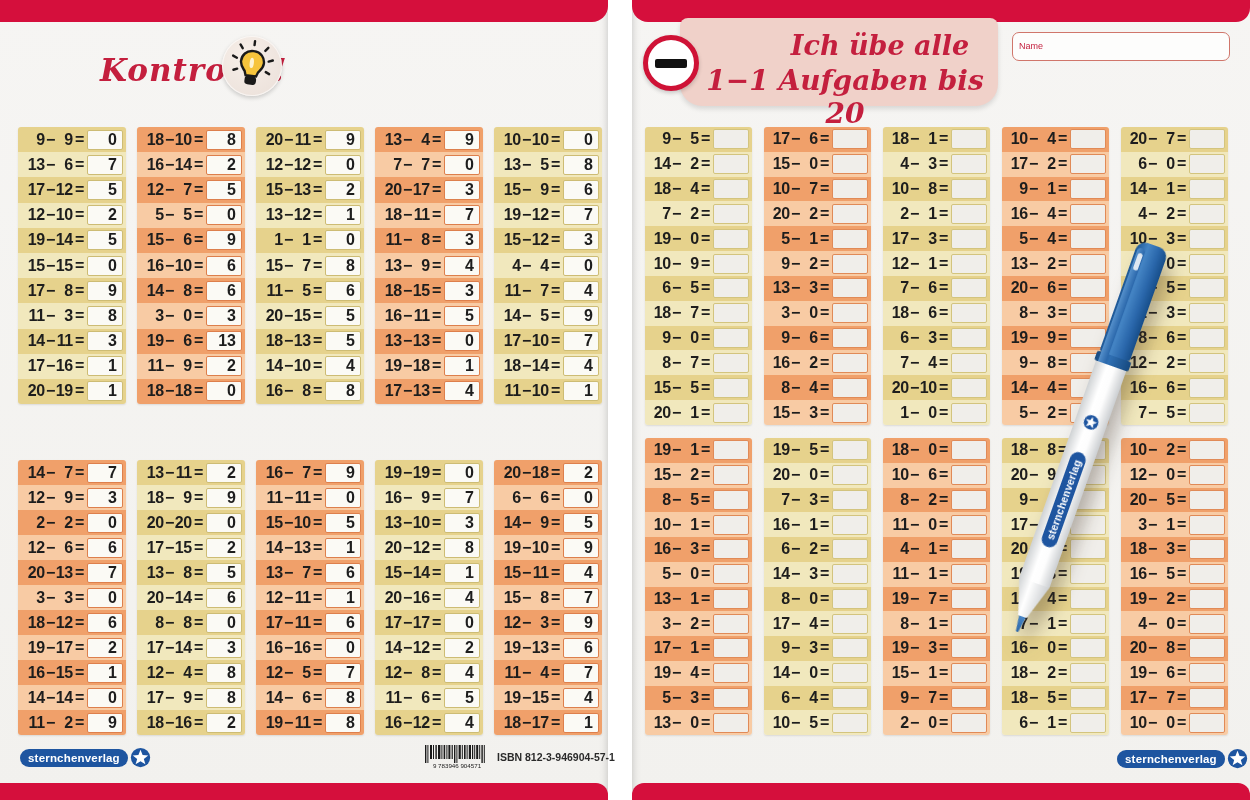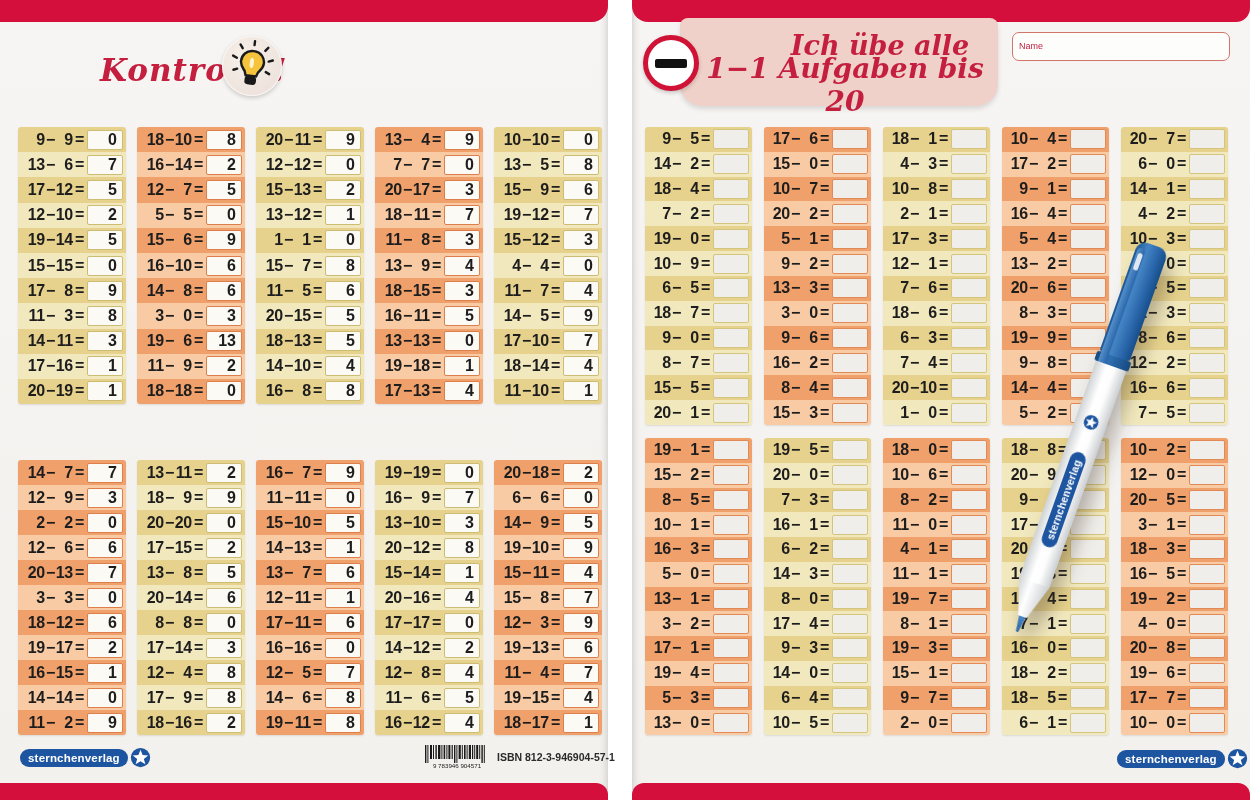--- a/index.html
+++ b/index.html
@@ -23,21 +23,21 @@
     font-style:italic;font-weight:bold;font-size:31px;color:#c41f3e;letter-spacing:1px;}
   .bulb-badge{position:absolute;left:222px;top:36px;width:60px;height:60px;border-radius:50%;
     background:radial-gradient(circle at 40% 35%,#f7efe9,#eadfd8);
     box-shadow:0 2px 4px rgba(0,0,0,.18), inset 0 0 0 1px rgba(255,255,255,.6);}
 
   
   .title-panel{position:absolute;left:680px;top:18px;width:318px;height:88px;background:#f0d1c9;
     border-radius:8px 8px 22px 22px;box-shadow:0 3px 5px rgba(0,0,0,.12);}
   .title-l1{position:absolute;left:760px;top:30px;width:240px;text-align:center;
     font-family:"DejaVu Serif",serif;font-style:italic;font-weight:bold;font-size:27px;color:#c41f3e;}
-  .title-l2{position:absolute;left:695px;top:52px;width:300px;text-align:center;
+  .title-l2{position:absolute;left:695px;top:64px;width:300px;text-align:center;
     font-family:"DejaVu Serif",serif;font-style:italic;font-weight:bold;font-size:28px;color:#c41f3e;}
   .minus-badge{position:absolute;left:643px;top:35px;width:56px;height:56px;border-radius:50%;
     background:#ffffff;border:5px solid #cf1236;box-sizing:border-box;
     display:flex;align-items:center;justify-content:center;box-shadow:0 2px 4px rgba(0,0,0,.2);}
   .minus-glyph{width:32px;height:9px;background:#111;border-radius:2px;}
   .name-box{position:absolute;left:1012px;top:32px;width:218px;height:29px;background:#fdfdfc;
     border:1.5px solid #d0766b;border-radius:7px;box-sizing:border-box;padding:2px 6px;}
   .name-label{font-size:9px;color:#c41f3e;}
 
   

